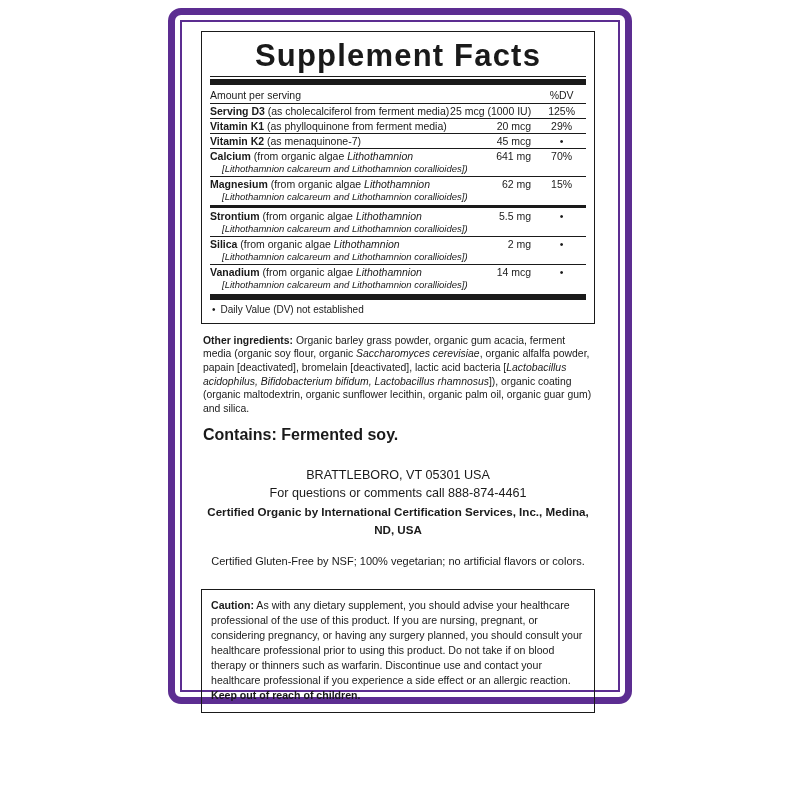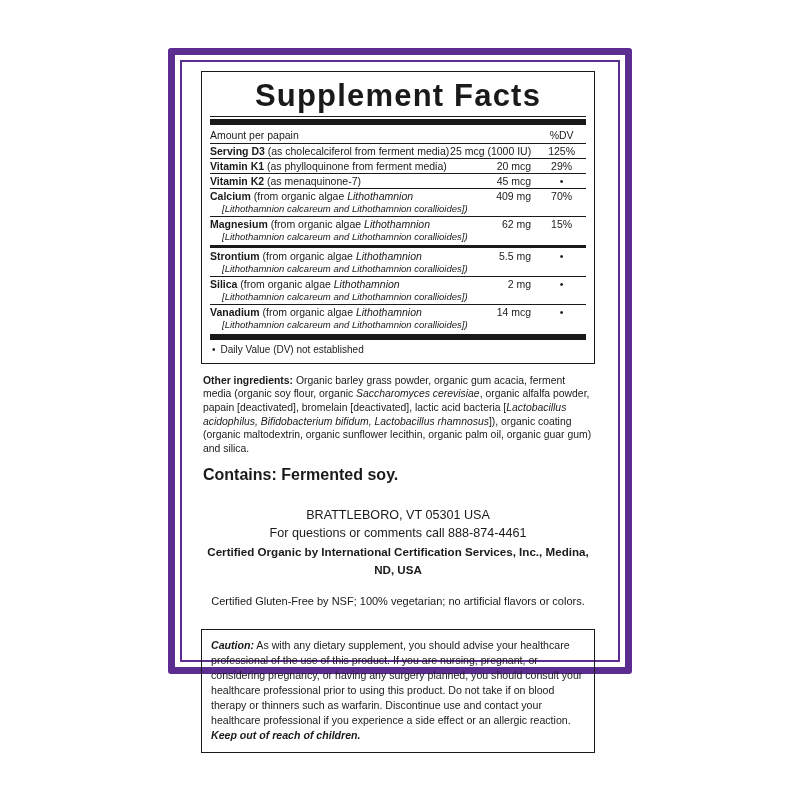--- a/index.html
+++ b/index.html
@@ -12,26 +12,25 @@
     height: 800px;
     font-family: "Liberation Sans", sans-serif;
     color: #1a1a1a;
     overflow: hidden;
   }
   .label-outer {
     position: absolute;
     left: 168px;
     top: 8px;
     width: 464px;
-    height: 626px;
+    height: 696px;
     border: 7px solid #5c2d91;
-    border-radius: 3px;
+    border-radius: 13px;
     box-sizing: border-box;
     background: #ffffff;
-    margin-top: 40px;
   }
   .label-inner {
     position: absolute;
     left: 5px;
     top: 5px;
     right: 5px;
     bottom: 5px;
     border: 2px solid #5c2d91;
     box-sizing: border-box;
   }
@@ -158,39 +157,39 @@
 
   
   .caution-box {
     margin-top: 22px;
     border: 1px solid #1a1a1a;
     padding: 8px 9px 9px 9px;
     font-size: 10.6px;
     line-height: 1.42;
     box-sizing: border-box;
   }
-  .caution-box b { font-weight: bold; font-style: italic; }
+  .caution-box b { font-weight: bold; }
 </style>
 </head>
 <body>
 
 <div class="label-outer">
   <div class="label-inner"></div>
 
   <div class="content">
 
     <div class="sf-panel">
       <div class="sf-title">Supplement Facts</div>
       <div class="sf-rule-thin"></div>
       <div class="sf-rule-thick"></div>
 
       <table class="sf-table">
         <tbody>
             <tr class="hdr-row">
-          <td class="col-name">Amount per papain</td>
+          <td class="col-name">Amount per serving</td>
           <td class="col-amt"></td>
           <td class="col-dv">%DV</td>
         </tr>
         <tr class="row-sep">
               <td colspan="3">
                 <div class="line"></div>
               </td>
             </tr>
 
         <tr>
@@ -221,21 +220,21 @@
           <td class="col-dv">•</td>
         </tr>
         <tr class="row-sep">
               <td colspan="3">
                 <div class="line"></div>
               </td>
             </tr>
 
         <tr>
           <td class="col-name"><span class="nut-name">Calcium</span><span class="nut-src"> (from organic algae </span><span class="nut-src italic">Lithothamnion</span></td>
-          <td class="col-amt">409 mg</td>
+          <td class="col-amt">641 mg</td>
           <td class="col-dv">70%</td>
         </tr>
         <tr class="sub-row">
           <td colspan="3">
                 <span class="sub-text italic">[Lithothamnion calcareum and Lithothamnion corallioides])</span>
               </td>
         </tr>
         <tr class="row-sep">
               <td colspan="3">
                 <div class="line"></div>

